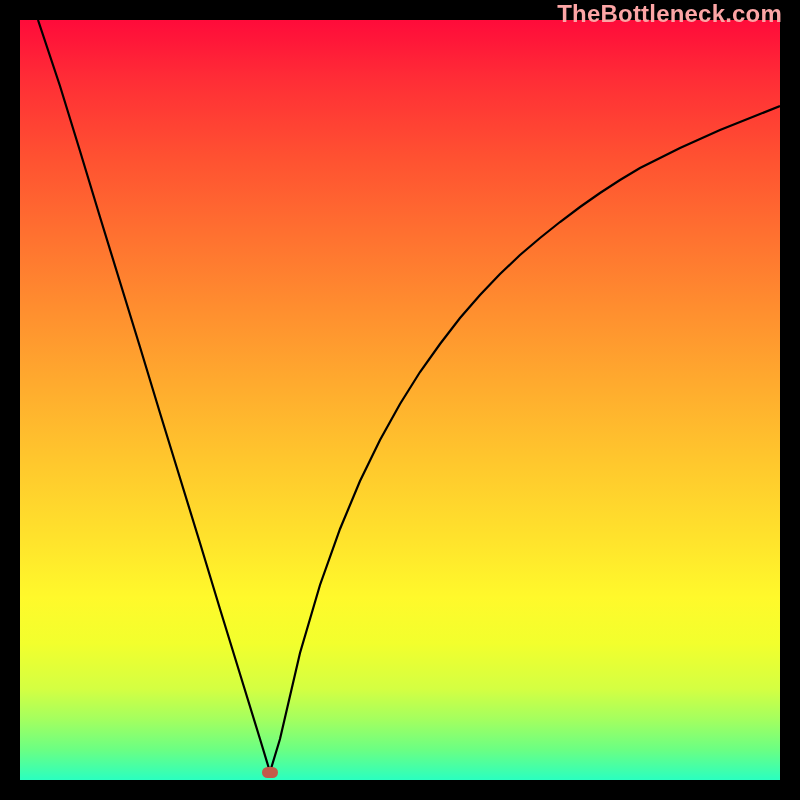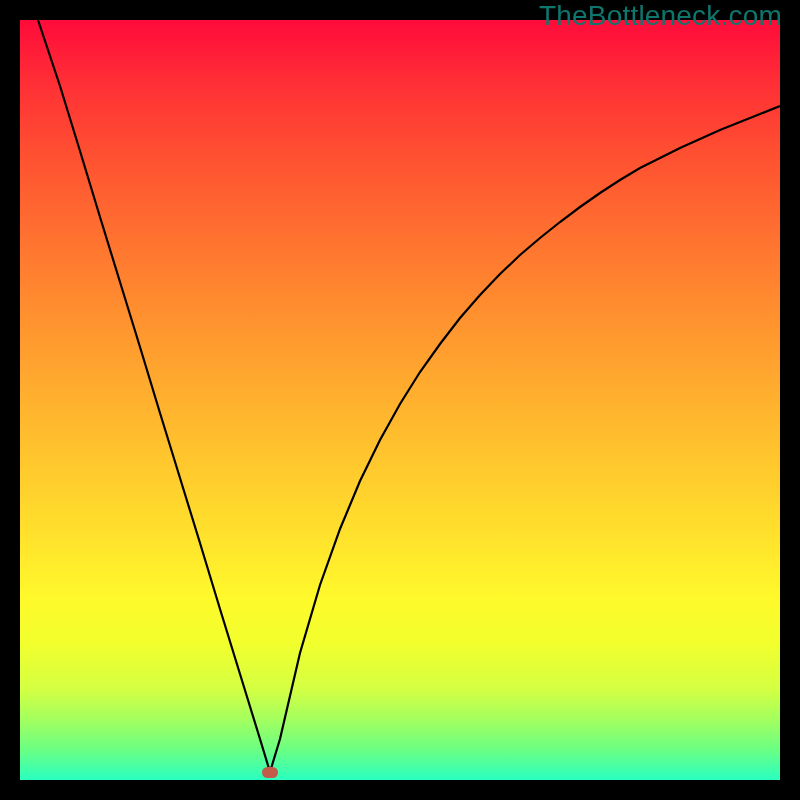--- a/index.html
+++ b/index.html
@@ -38,23 +38,23 @@
       #f2ff2d 82%,
       #d4ff42 88%,
       #a4ff5f 92%,
       #6bff83 96%,
       #2affc0 100%);
   }
   .watermark {
     position: absolute;
     top: 0px;
     right: 18px;
-    color: #0f766e;
-    font-size: 28px;
-    font-weight: 400;
+    color: #fca5a5;
+    font-size: 24px;
+    font-weight: 700;
     letter-spacing: 0.2px;
   }
   .curve-svg {
     position: absolute;
     top: 20px;
     left: 20px;
     width: 760px;
     height: 760px;
   }
   .marker {

